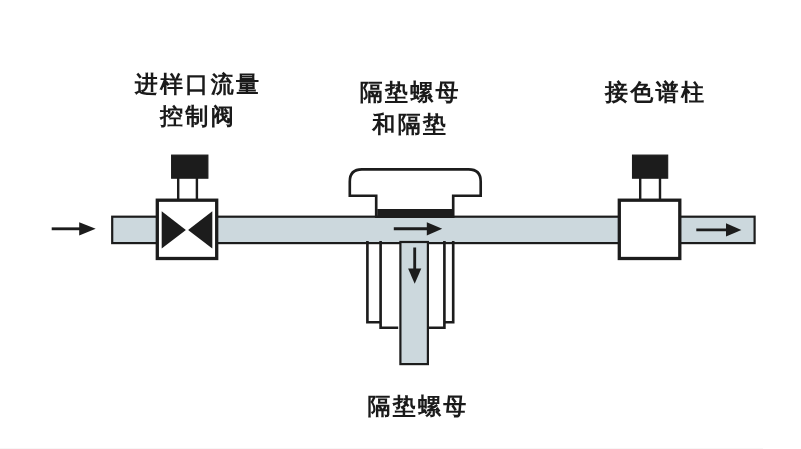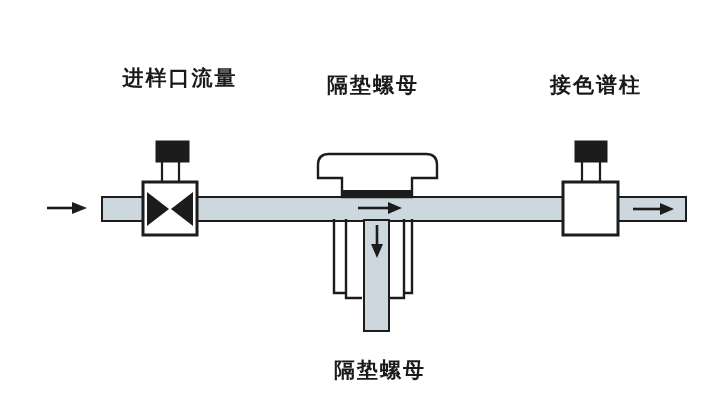--- a/index.html
+++ b/index.html
@@ -91,24 +91,26 @@
       <polygon class="arrow-head" points="377,258 371,244 383,244"></polygon>
     </g>
     <g>
       <path class="arrow-shaft" d="M633 209 H662"></path>
       <polygon class="arrow-head" points="674,209 660,203 660,215"></polygon>
     </g>
   </svg>
 
   <div class="diagram-label" style="left:90px;top:63px;">
     <span>进样口流量</span>
+    <span>控制阀</span>
   </div>
 
   <div class="diagram-label" style="left:283px;top:70px;">
     <span>隔垫螺母</span>
+    <span>和隔垫</span>
   </div>
 
   <div class="diagram-label" style="left:506px;top:70px;">
     <span>接色谱柱</span>
   </div>
 
   <div class="diagram-label" style="left:290px;top:355px;">
     <span>隔垫螺母</span>
   </div>
 

